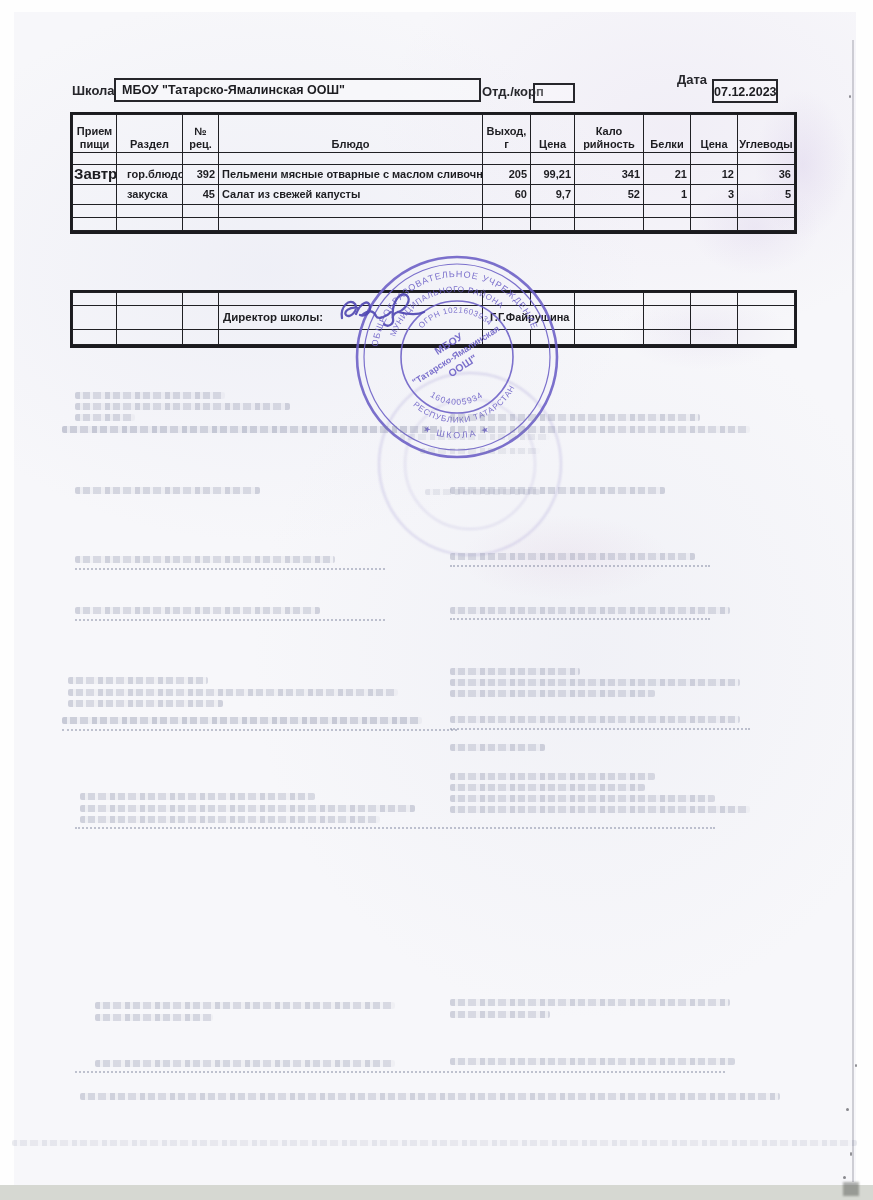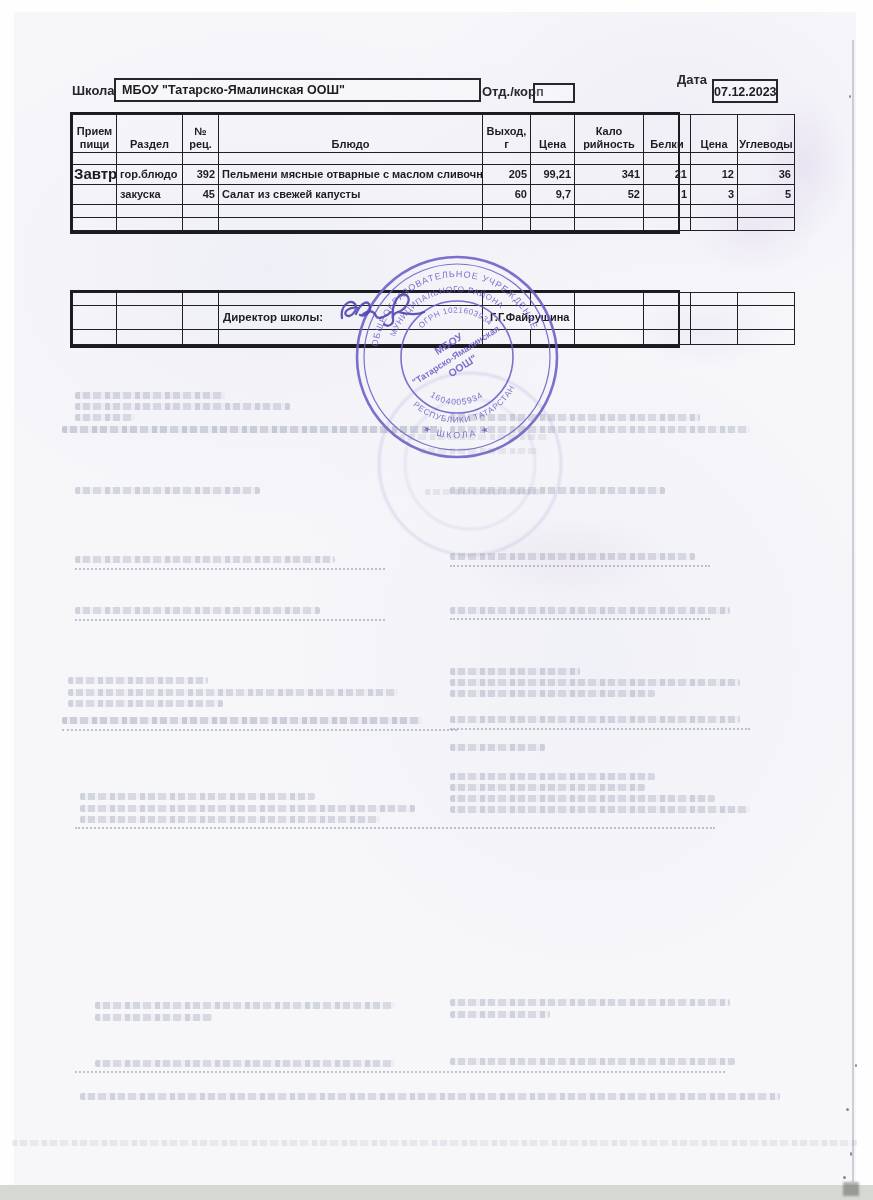--- a/index.html
+++ b/index.html
@@ -26,36 +26,36 @@
 
   
   .flabel{position:absolute;font-size:13px;font-weight:bold;color:#26262b;}
   .fbox{position:absolute;border:2px solid #26262b;background:rgba(255,255,255,0.25);
     font-size:12.5px;font-weight:bold;line-height:18px;}
   .fbox.school{left:114px;top:78px;width:357px;height:19px;padding:1px 0 0 6px;}
   .fbox.dept{left:533px;top:83px;width:38px;height:16px;}
   .fbox.date{left:712px;top:79px;width:62px;height:18px;text-align:center;padding-top:2px;}
 
   
-  .twrap{position:absolute;left:70px;width:610px;border:2.5px solid #1b1b1f;box-sizing:border-box;}
+  .twrap{position:absolute;left:70px;width:727px;border:2.5px solid #1b1b1f;box-sizing:border-box;}
   .twrap.t1{top:112px;border-bottom-width:3.5px;}
   .twrap.t2{top:290px;border-bottom-width:3px;}
   table{border-collapse:collapse;table-layout:fixed;width:100%;}
   td,th{border:1.6px solid #202024;padding:0;overflow:hidden;
     font-size:11px;font-weight:bold;color:#1d1d21;line-height:1.12;}
   th{vertical-align:bottom;text-align:center;padding-bottom:2px;font-size:11px;}
   tr.hdr{height:38px;}
   tr.spacer{height:12px;}
   tr.data{height:20px;}
   tr.empty1{height:13px;}
   tr.b-empty1{height:13px;}
   tr.b-dir{height:24px;}
   tr.b-empty2{height:15px;}
   td.meal{font-size:15px;white-space:nowrap;padding-left:1px;}
-  td.sec{white-space:nowrap;padding-left:3px;margin-top:9px;}
+  td.sec{white-space:nowrap;padding-left:10px;margin-top:9px;}
   td.num{text-align:right;padding-right:3px;white-space:nowrap;}
   td.dish{padding-left:3px;white-space:nowrap;}
   td.dir{padding-left:4px;font-size:11.5px;white-space:nowrap;}
   td.name{padding-left:7px;white-space:nowrap;}
 
   
   .ghost{position:absolute;height:7px;border-radius:2px;opacity:0.45;filter:blur(0.7px);
     background:repeating-linear-gradient(90deg,
       rgba(122,128,156,0.70) 0 5px, rgba(122,128,156,0.15) 5px 8px,
       rgba(122,128,156,0.62) 8px 15px, rgba(122,128,156,0.10) 15px 18px,

